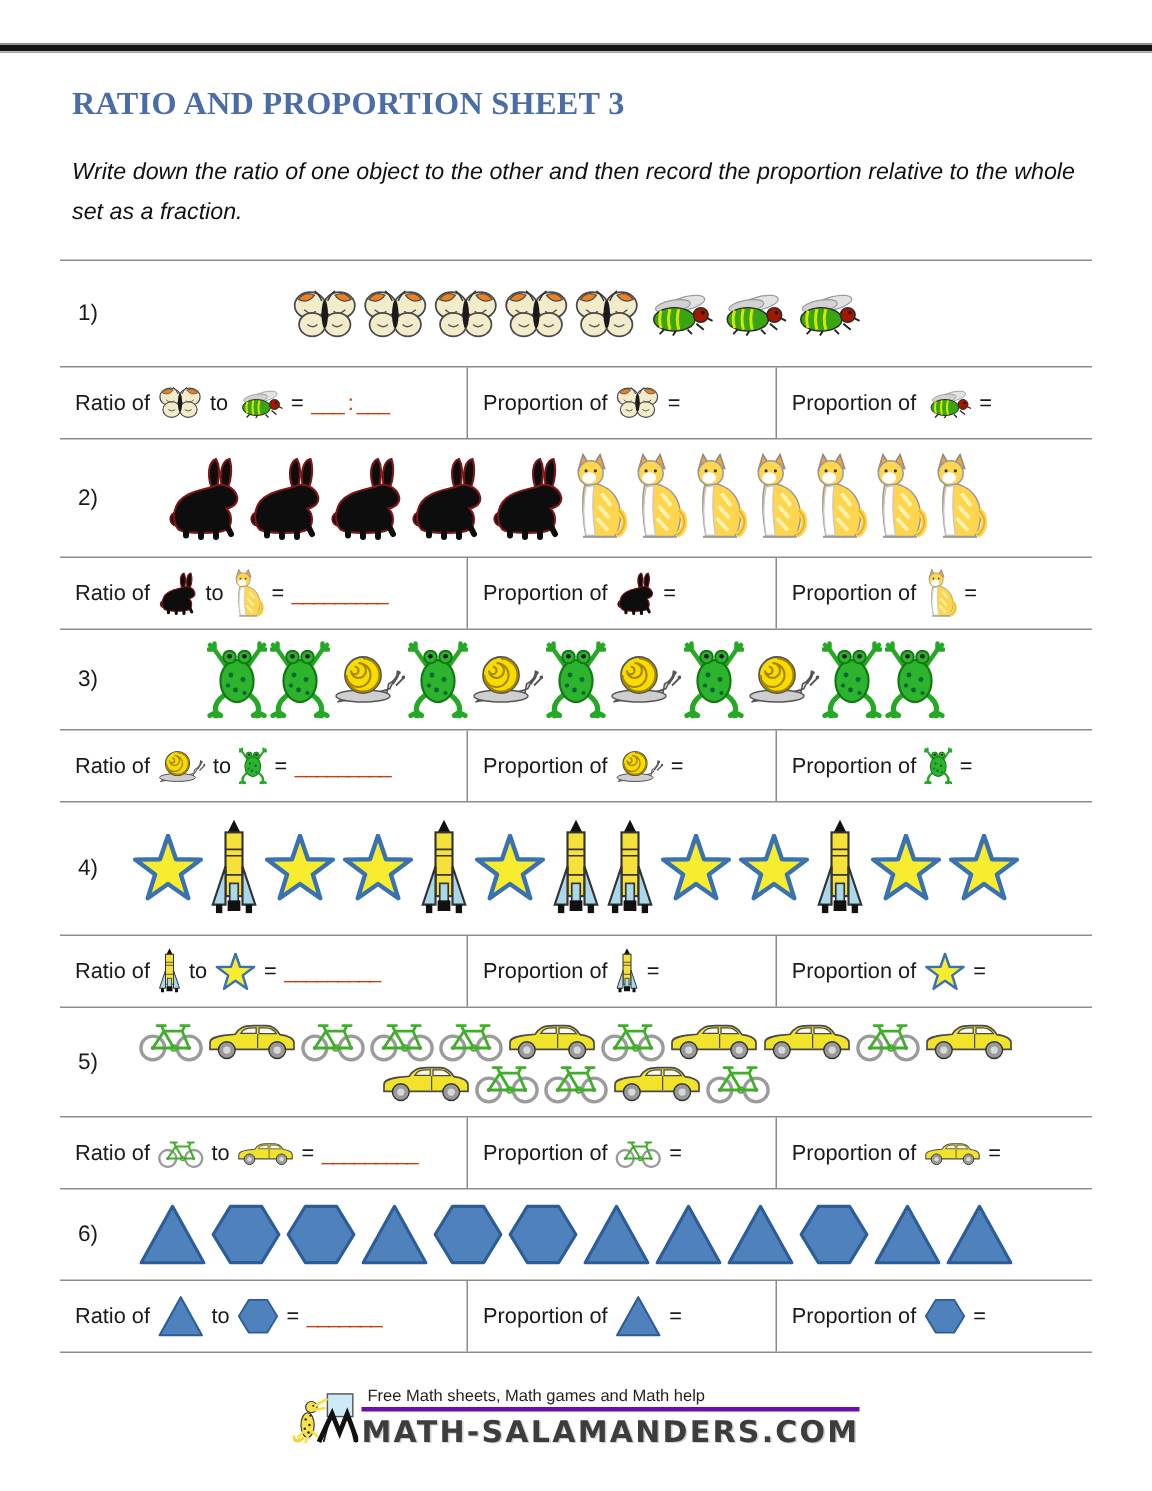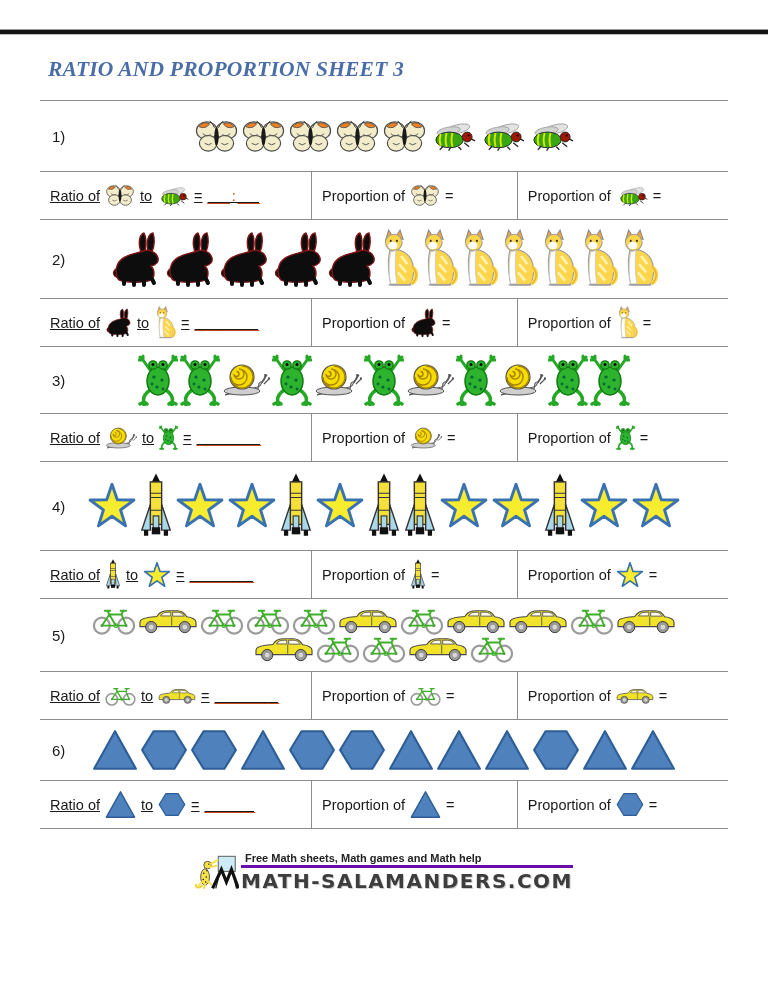--- a/index.html
+++ b/index.html
@@ -4,29 +4,29 @@
 <style>
   html,body{margin:0;padding:0;background:#fff;}
   body{width:768px;height:994px;position:relative;font-family:"Liberation Sans",sans-serif;color:#1a1a1a;overflow:hidden;}
   .topbar{margin-top:29px;height:4px;background:#141414;border-top:1px solid #9a9a9a;border-bottom:1px solid #bdbdbd;}
   .page{position:relative;padding:0 40px;}
   .hdr-row{position:relative;height:26px;margin-top:14px;}
   .name-label{position:absolute;left:8px;top:4px;font-size:12.5px;}
   .date-label{position:absolute;left:275px;top:4px;font-size:12.5px;}
   .logo-box{position:absolute;right:-12px;top:4px;width:72px;height:56px;border:1px solid #888;background:#fff;box-shadow:0 0 0 1px #eee;}
   .logo-box svg{width:100%;height:100%;}
-  .title{margin:22px 0 0 8px;font-family:"Liberation Serif",serif;font-weight:bold;font-size:21.5px;letter-spacing:.2px;color:#4a6da7;font-style:italic;}
+  .title{margin:22px 0 0 8px;font-family:"Liberation Serif",serif;font-weight:bold;font-size:21.5px;letter-spacing:.2px;color:#4a6da7;}
   .instructions{margin:20px 0 0 8px;width:676px;font-style:italic;font-size:15.5px;line-height:1.72;color:#111;}
   .qtable{margin-top:18px;border-top:1px solid #8c8c8c;}
   .pic-row{position:relative;display:flex;flex-direction:column;justify-content:center;align-items:center;gap:2px;}
   .qnum{position:absolute;left:12px;top:50%;transform:translateY(-50%);font-size:15px;}
   .icon-line{display:flex;align-items:center;justify-content:center;gap:2px;}
   .ans-row{display:flex;border-top:1px solid #8c8c8c;border-bottom:1px solid #8c8c8c;height:47px;}
   .cell{display:flex;align-items:center;gap:5px;font-size:14.5px;white-space:nowrap;padding-left:10px;box-sizing:border-box;}
-  .cell-ratio{width:39.4%;text-decoration:underline;}
+  .cell-ratio{width:39.4%;}
   .cell-p1{width:29.9%;border-left:1px solid #8c8c8c;}
   .cell-p2{width:30.7%;border-left:1px solid #8c8c8c;}
   .blank{letter-spacing:-1px;color:#c2410c;}
   .qblock:nth-of-type(1) .pic-row{height:70px;}
   .qblock:nth-of-type(2) .pic-row{height:78px;}
   .qblock:nth-of-type(3) .pic-row{height:66px;}
   .qblock:nth-of-type(4) .pic-row{height:88px;}
   .qblock:nth-of-type(5) .pic-row{height:72px;}
   .qblock:nth-of-type(6) .pic-row{height:60px;}
   
@@ -53,21 +53,21 @@
   .inline-ic.i-snail{width:32px;height:24px;}
   .inline-ic.i-star{width:28px;height:26px;}
   .inline-ic.i-rocket{width:16px;height:31px;}
   .inline-ic.i-bicycle{width:31px;height:20px;}
   .inline-ic.i-car{width:38px;height:18px;}
   .inline-ic.i-triangle{width:31px;height:29px;}
   .inline-ic.i-hexagon{width:28px;height:25px;}
   .footer{margin-top:22px;display:flex;justify-content:center;align-items:center;gap:2px;}
   .footer-logo{width:44px;height:42px;}
   .footer-text{display:flex;flex-direction:column;align-items:flex-start;}
-  .tagline{font-size:11px;font-weight:bold;color:#222;padding-left:4px;}
+  .tagline{font-size:11px;font-weight:normal;color:#222;padding-left:4px;}
   .purple-rule{height:3px;background:#6a0dad;width:100%;margin:1px 0 1px 0;}
   .site-name{font-family:"DejaVu Sans",sans-serif;font-weight:bold;font-size:20px;letter-spacing:1.5px;color:#3d3d3d;text-shadow:1px 1px 0 #cfcfcf;}
   .hidden-defs{position:absolute;width:0;height:0;overflow:hidden;}
 </style>
 </head>
 <body>
 
 <svg class="hidden-defs" aria-hidden="true">
   <defs>
     <symbol id="sym-butterfly" viewBox="0 0 46 34">
@@ -193,20 +193,21 @@
   </defs>
 </svg>
 
 <div class="topbar"></div>
 
 <div class="page">
 
 
   <h1 class="title">RATIO AND PROPORTION SHEET 3</h1>
 
+  <p class="instructions">Write down the ratio of one object to the other and then record the proportion relative to the whole set as a fraction.</p>
 
   <div class="qtable">
 
     <div class="qblock">
       <div class="pic-row">
         <span class="qnum">1)</span>
         <div class="icons-wrap">
             <div class="icon-line">
               <svg class="icon pic-icon i-butterfly">
                 <use href="#sym-butterfly"></use>

